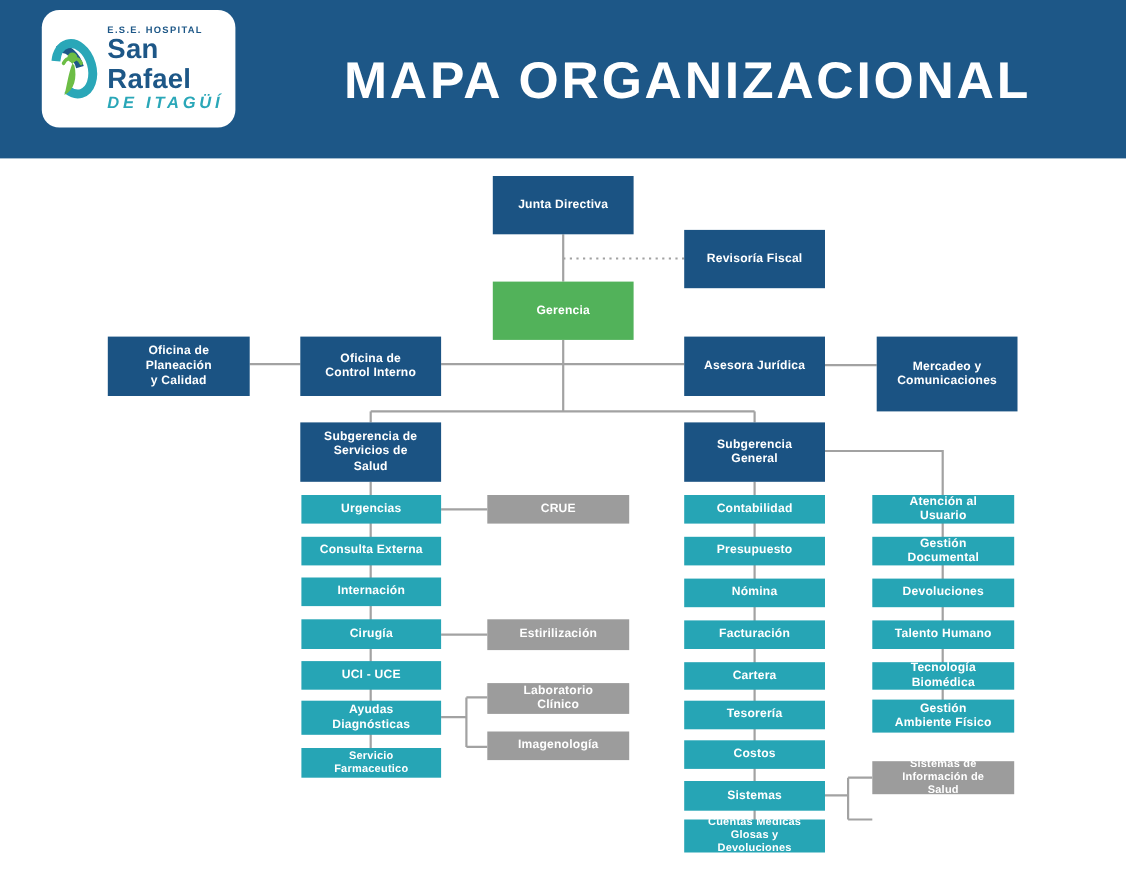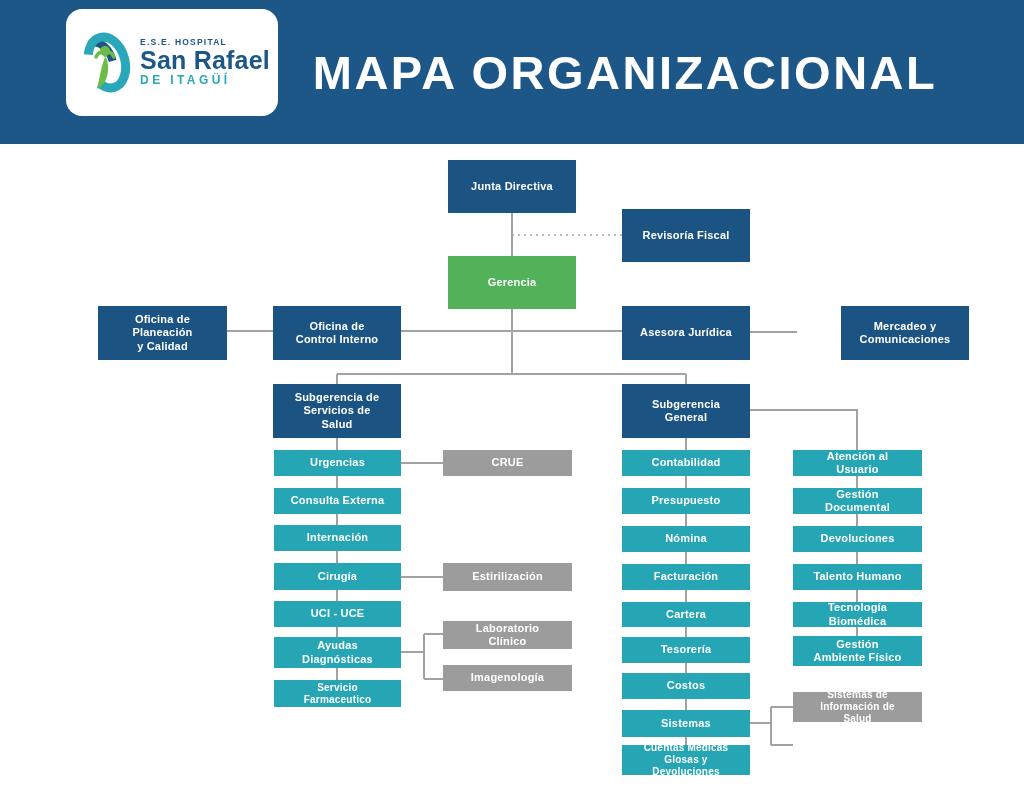--- a/index.html
+++ b/index.html
@@ -6,27 +6,27 @@
   #stage{
     position:relative;width:1024px;height:791px;background:#ffffff;
     font-family:"Liberation Sans", sans-serif;overflow:hidden;margin:0 auto;
   }
   
   #header{
     position:absolute;left:0;top:0;width:1024px;height:144px;background:#1d5787;
     display:flex;align-items:center;
   }
   #logo-card{
-    position:absolute;left:38px;top:9px;width:212px;height:107px;background:#ffffff;
-    border-radius:16px;display:flex;align-items:center;justify-content:center;gap:4px;margin-left:28px;
+    position:absolute;left:38px;top:9px;width:176px;height:107px;background:#ffffff;
+    border-radius:16px;display:flex;align-items:center;justify-content:center;gap:4px;
   }
   #logo-text{display:flex;flex-direction:column;line-height:1.05;}
   .logo-top{font-size:8.5px;font-weight:bold;color:#1d5787;letter-spacing:1.2px;}
   .logo-main{font-size:25px;font-weight:bold;color:#1d5787;letter-spacing:0.2px;}
-  .logo-sub{font-size:12px;font-weight:bold;color:#2aa7b8;letter-spacing:3.4px;margin-top:1px;}
+  .logo-sub{font-size:15px;font-weight:bold;color:#2aa7b8;letter-spacing:3.4px;margin-top:1px;font-style:italic;}
   #page-title{
     position:absolute;left:226px;top:0;width:798px;height:144px;
     display:flex;align-items:center;justify-content:center;
     color:#ffffff;font-weight:bold;font-size:47px;letter-spacing:2.5px;
   }
   
   .box{
     position:absolute;display:flex;align-items:center;justify-content:center;
     text-align:center;color:#ffffff;font-weight:bold;font-size:11px;
     line-height:1.2;white-space:pre-line;letter-spacing:0.2px;box-sizing:border-box;
@@ -88,21 +88,21 @@
   <div class="box blue" style="left:448px;top:160px;width:128px;height:53px">Junta Directiva</div>
   <div class="box blue" style="left:622px;top:209px;width:128px;height:53px">Revisoría Fiscal</div>
   <div class="box green" style="left:448px;top:256px;width:128px;height:53px">Gerencia</div>
 
   <div class="box blue" style="left:98px;top:306px;width:129px;height:54px">Oficina de
 Planeación
 y Calidad</div>
   <div class="box blue" style="left:273px;top:306px;width:128px;height:54px">Oficina de
 Control Interno</div>
   <div class="box blue" style="left:622px;top:306px;width:128px;height:54px">Asesora Jurídica</div>
-  <div class="box blue" style="left:841px;top:306px;width:128px;height:54px">Mercadeo y
+  <div class="box blue" style="left:797px;top:306px;width:128px;height:68px">Mercadeo y
 Comunicaciones</div>
 
   <div class="box blue" style="left:273px;top:384px;width:128px;height:54px">Subgerencia de
 Servicios de
 Salud</div>
   <div class="box blue" style="left:622px;top:384px;width:128px;height:54px">Subgerencia
 General</div>
 
   <div class="box teal" style="left:274px;top:450px;width:127px;height:26px">Urgencias</div>
   <div class="box teal" style="left:274px;top:488px;width:127px;height:26px">Consulta Externa</div>

